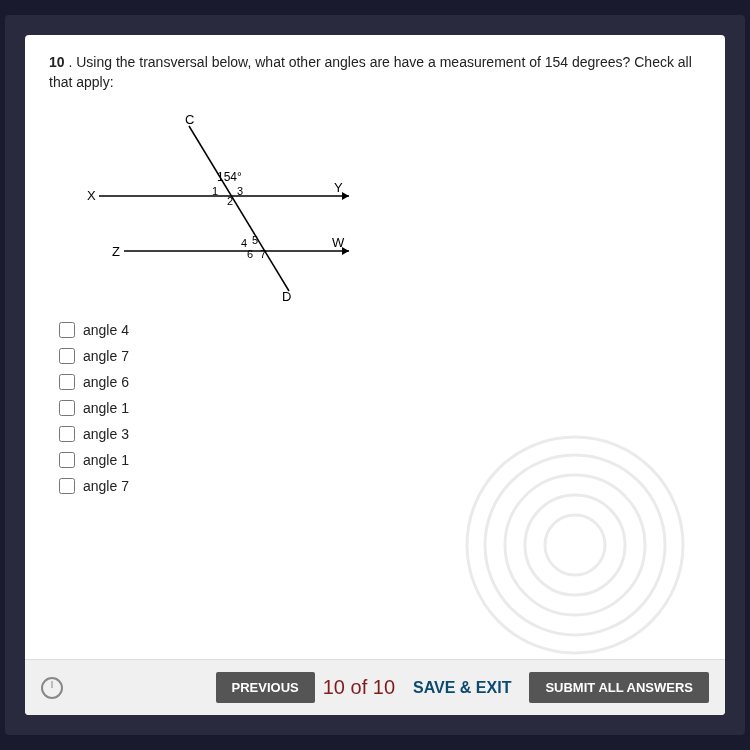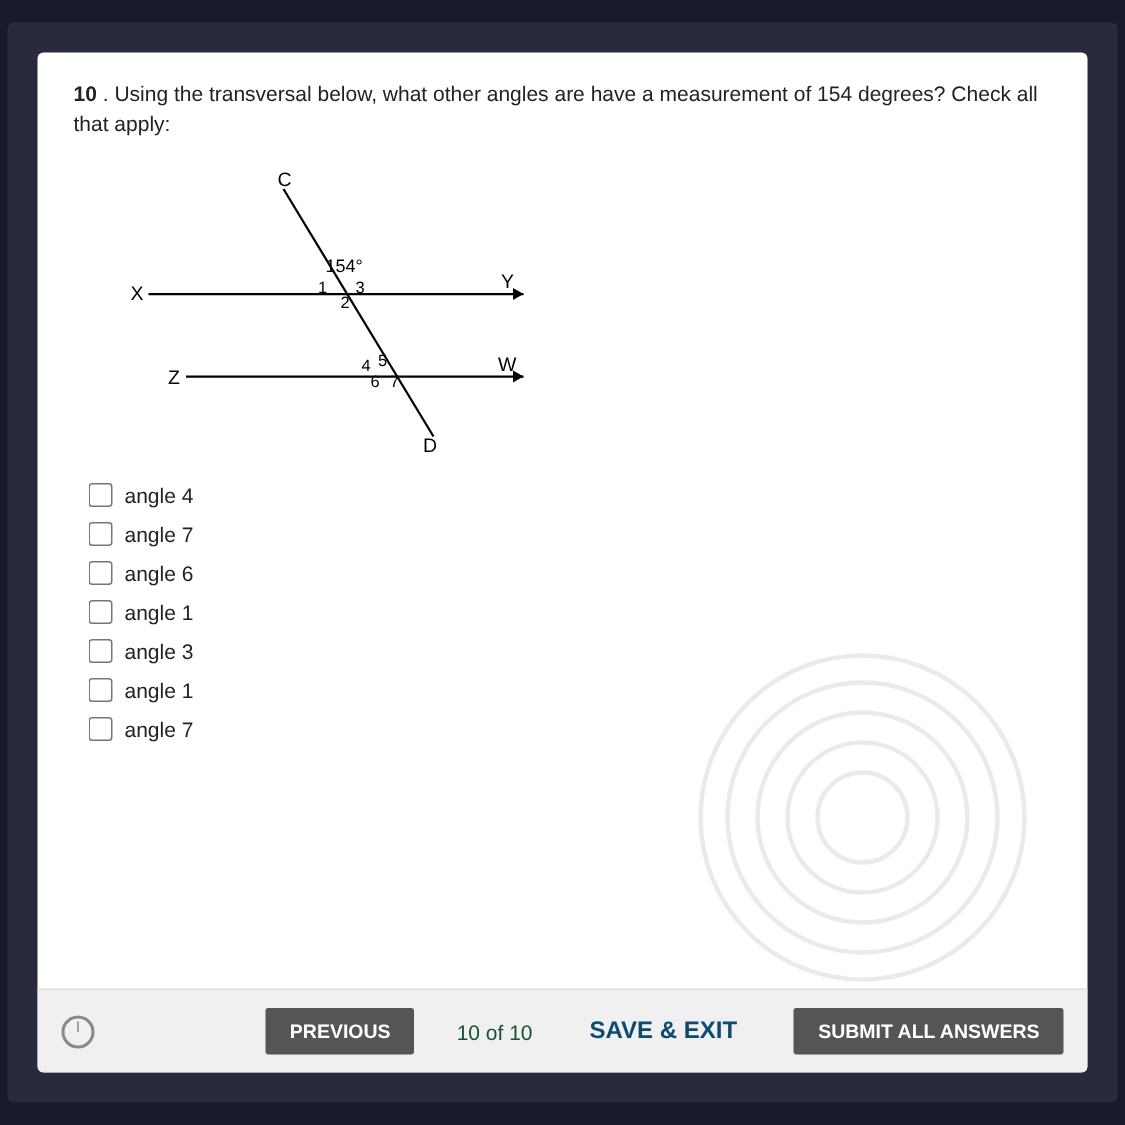--- a/index.html
+++ b/index.html
@@ -90,21 +90,21 @@
     }
 
     .footer-bar {
       height: 56px;
       background: #f0f0f0;
       border-top: 1px solid #ddd;
       display: flex;
       align-items: center;
       justify-content: flex-end;
       padding: 0 16px;
-      gap: 28px;
+      gap: 8px;
     }
 
     .footer-left {
       margin-right: auto;
       display: flex;
       align-items: center;
     }
 
     .clock-icon {
       width: 22px;
@@ -134,22 +134,22 @@
       color: #fff;
       border: none;
       padding: 8px 16px;
       font-size: 13px;
       font-weight: bold;
       cursor: pointer;
       border-radius: 2px;
     }
 
     .page-indicator {
-      font-size: 14px;
-      color: #14532d;
+      font-size: 20px;
+      color: #7f1d1d;
       font-weight: 500;
     }
 
     .btn-save-exit {
       background: transparent;
       color: #0c4a6e;
       border: none;
       padding: 8px 10px;
       font-size: 16px;
       font-weight: bold;

